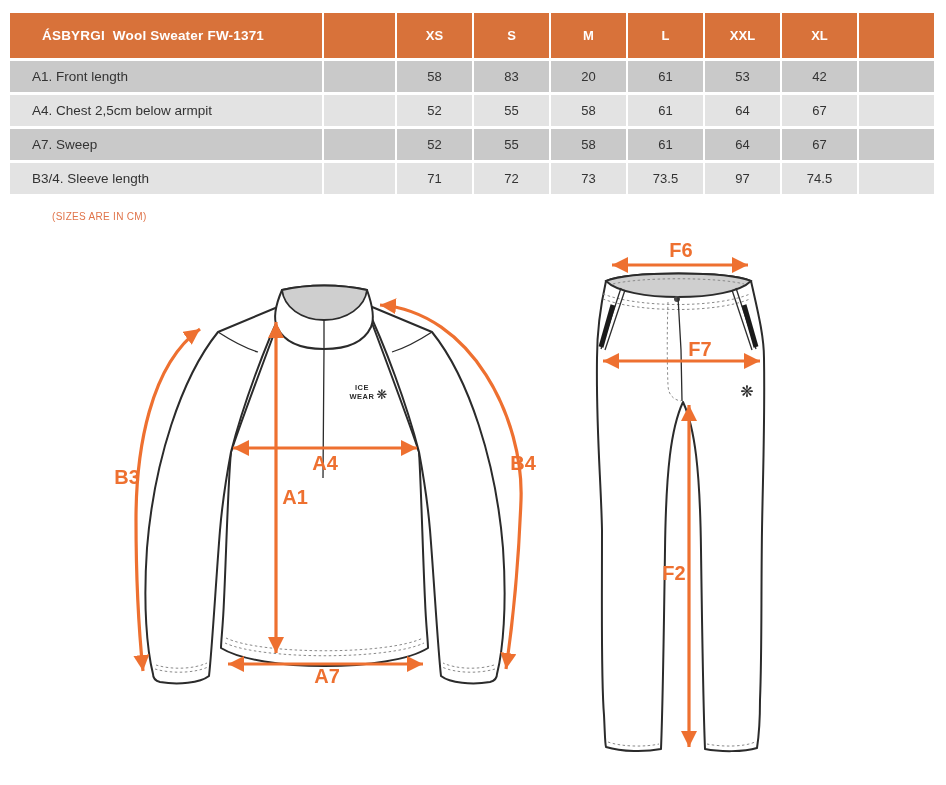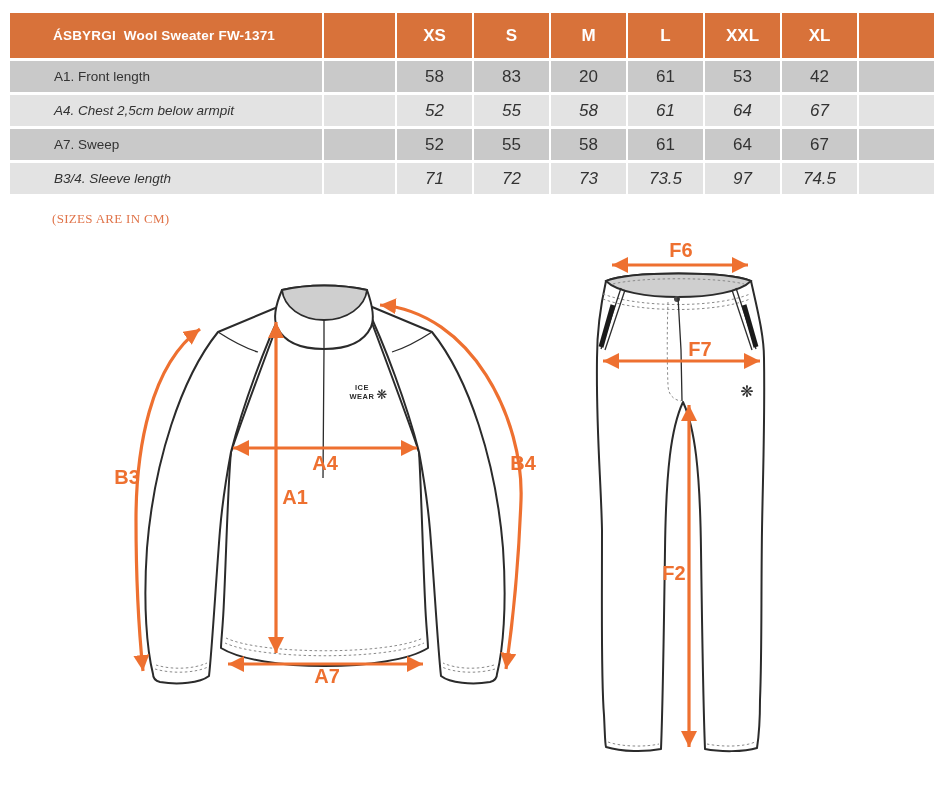--- a/index.html
+++ b/index.html
@@ -8,31 +8,31 @@
 
   
   .size-table{
     position:absolute;left:10px;top:13px;
     display:grid;
     grid-template-columns:312px 71px repeat(6,75px) 75px;
     grid-template-rows:45px repeat(4,31px);
     column-gap:2px;row-gap:3px;
   }
   .cell{display:flex;align-items:center;justify-content:center;
-        font-size:17px;color:#333;}
+        font-size:13px;color:#333;}
   .hd{background:#D8723A;color:#fff;font-weight:bold;}
-  .title{justify-content:flex-start;padding-left:43px;font-size:13.5px;
+  .title{justify-content:flex-start;padding-left:32px;font-size:13.5px;
          white-space:pre;letter-spacing:.2px;}
-  .lbl{justify-content:flex-start;padding-left:44px;font-size:13.5px;}
+  .lbl{justify-content:flex-start;padding-left:22px;font-size:13.5px;}
   .r-dark{background:#C9C9C9;}
-  .r-light{background:#E3E3E3;font-style:italic;}
+  .r-light{background:#E3E3E3;}
 
   .note{
     position:absolute;left:52px;top:211px;
-    font-size:13px;color:#E0744A;letter-spacing:.3px;font-family:Liberation Serif, serif;
+    font-size:10px;color:#E0744A;letter-spacing:.3px;
   }
 
   
   .diagram-svg{position:absolute;left:0;top:0;}
   .outline{fill:#fff;stroke:#2B2B2B;stroke-width:2;stroke-linejoin:round;}
   .seam{fill:none;stroke:#2B2B2B;stroke-width:1.3;}
   .stitch{fill:none;stroke:#8a8a8a;stroke-width:1;stroke-dasharray:2.5 2.5;}
   .grayfill{fill:#CFCFCF;stroke:#2B2B2B;stroke-width:1.8;}
   .arrow{fill:none;stroke:#EE7030;stroke-width:3.2;}
   .mlabel{fill:#EE7030;font-size:20px;font-weight:bold;

